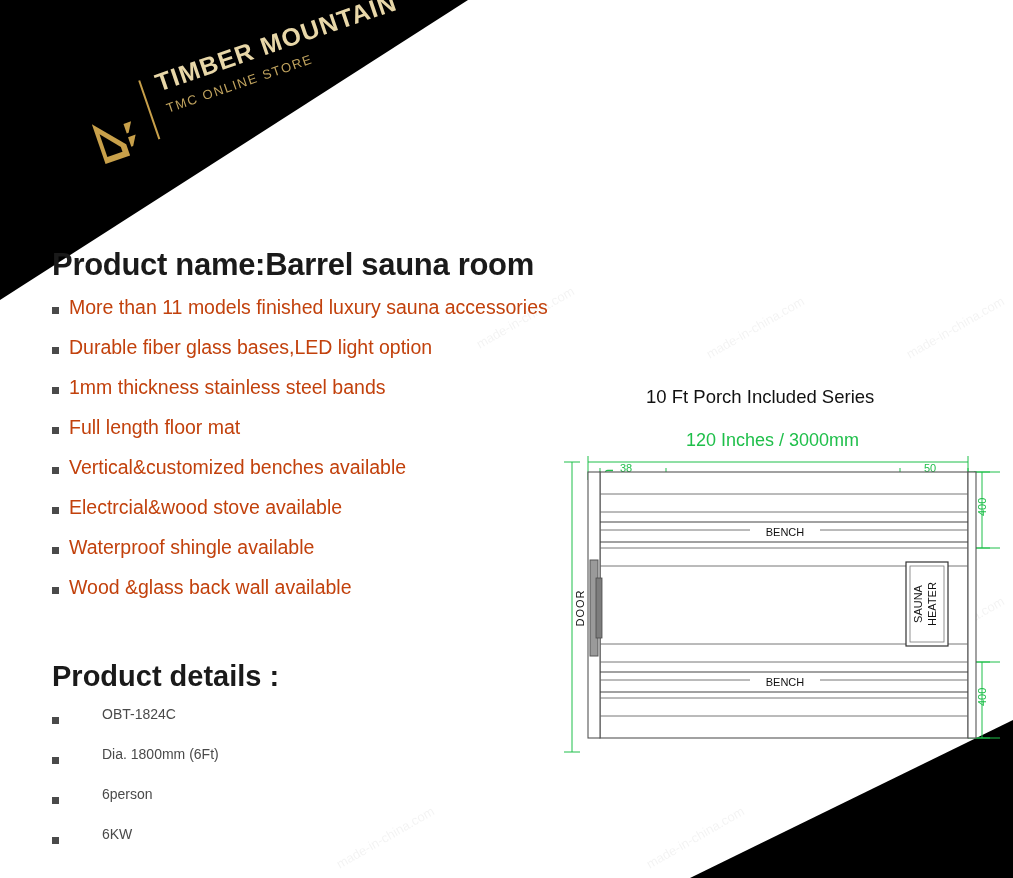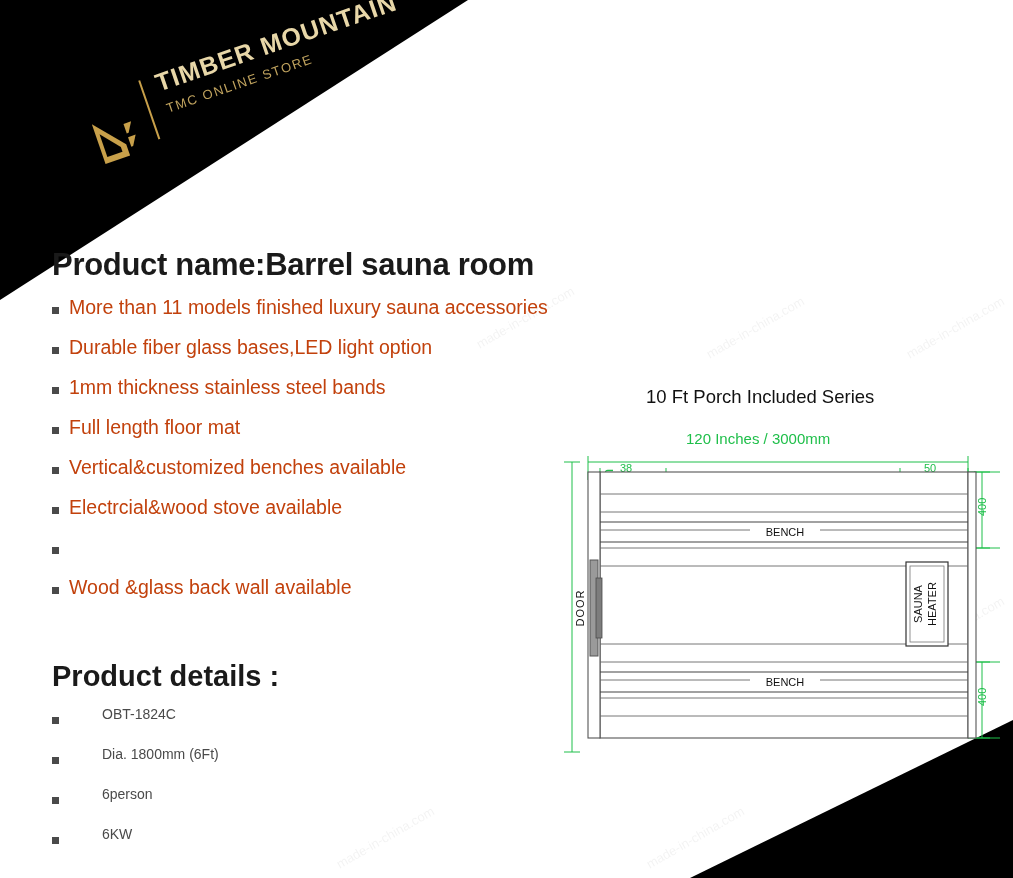--- a/index.html
+++ b/index.html
@@ -151,21 +151,21 @@
     top: 386px;
     font-size: 18.5px;
     font-weight: normal;
     color: #111111;
     white-space: nowrap;
   }
   .dim-top-label {
     position: absolute;
     left: 686px;
     top: 430px;
-    font-size: 15px;
+    font-size: 18px;
     color: #1fbf4a;
     white-space: nowrap;
   }
   .dim-left-label {
     position: absolute;
     left: 513px;
     top: 530px;
     width: 190px;
     font-size: 15.5px;
     color: #1fbf4a;
@@ -239,20 +239,21 @@
     <div class="bullet">
       <span class="sq"></span>
       <span>Vertical&amp;customized benches available</span>
     </div>
     <div class="bullet">
       <span class="sq"></span>
       <span>Electrcial&amp;wood stove available</span>
     </div>
     <div class="bullet">
       <span class="sq"></span>
+      <span>Waterproof shingle available</span>
     </div>
     <div class="bullet">
       <span class="sq"></span>
       <span>Wood &amp;glass back wall available</span>
     </div>
   </div>
 
   <div class="subhead">Product details :</div>
   <div class="detail-list">
     <div class="detail">

